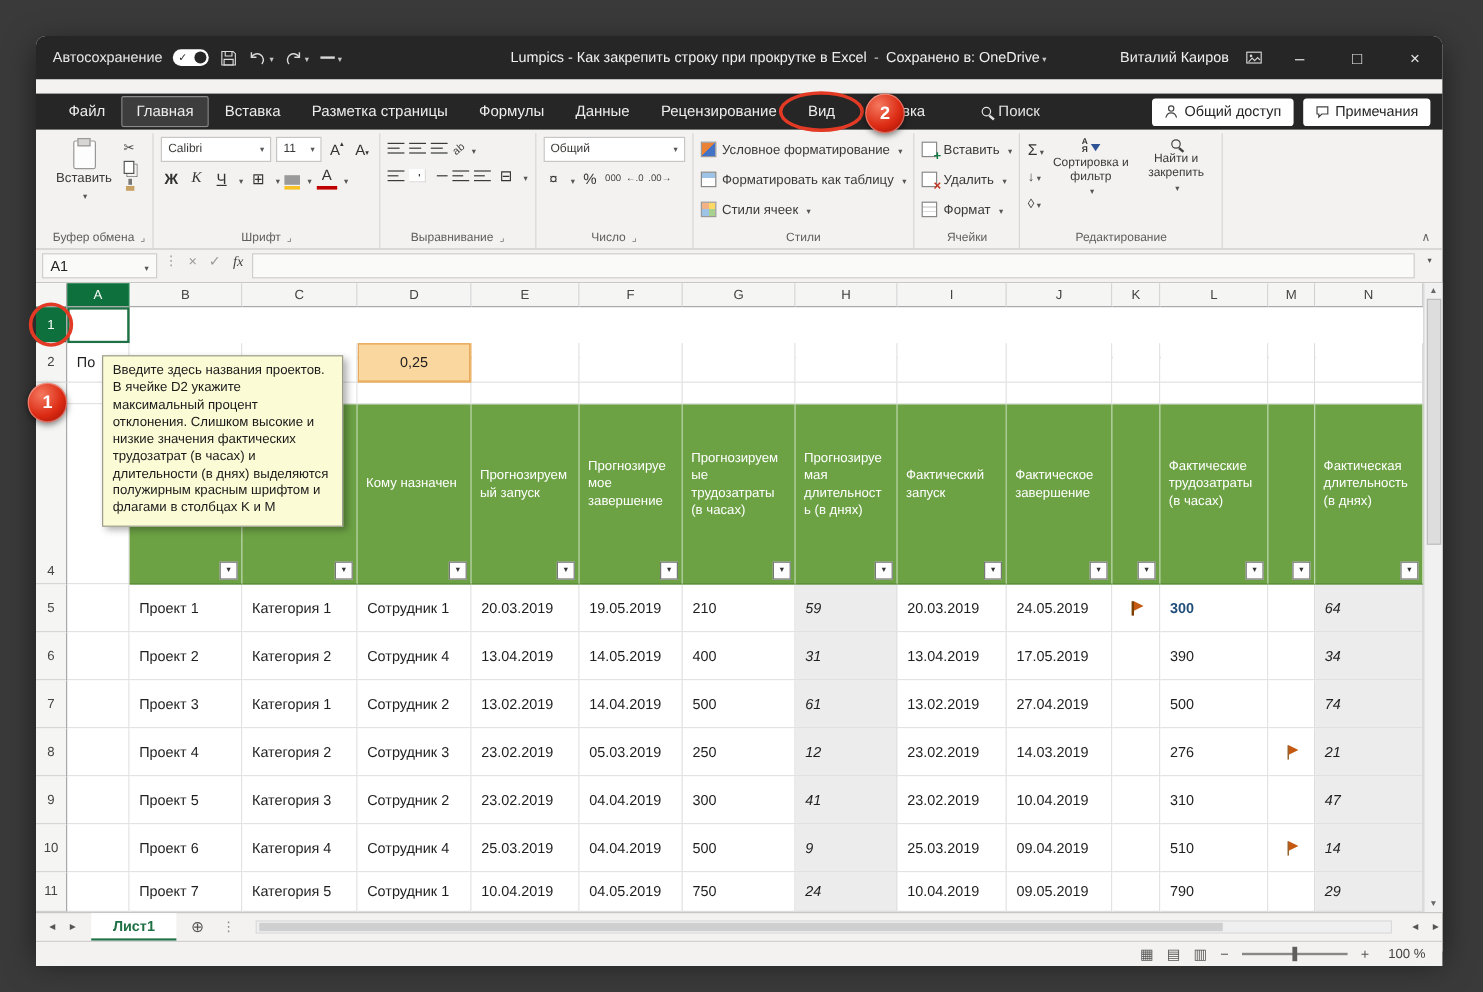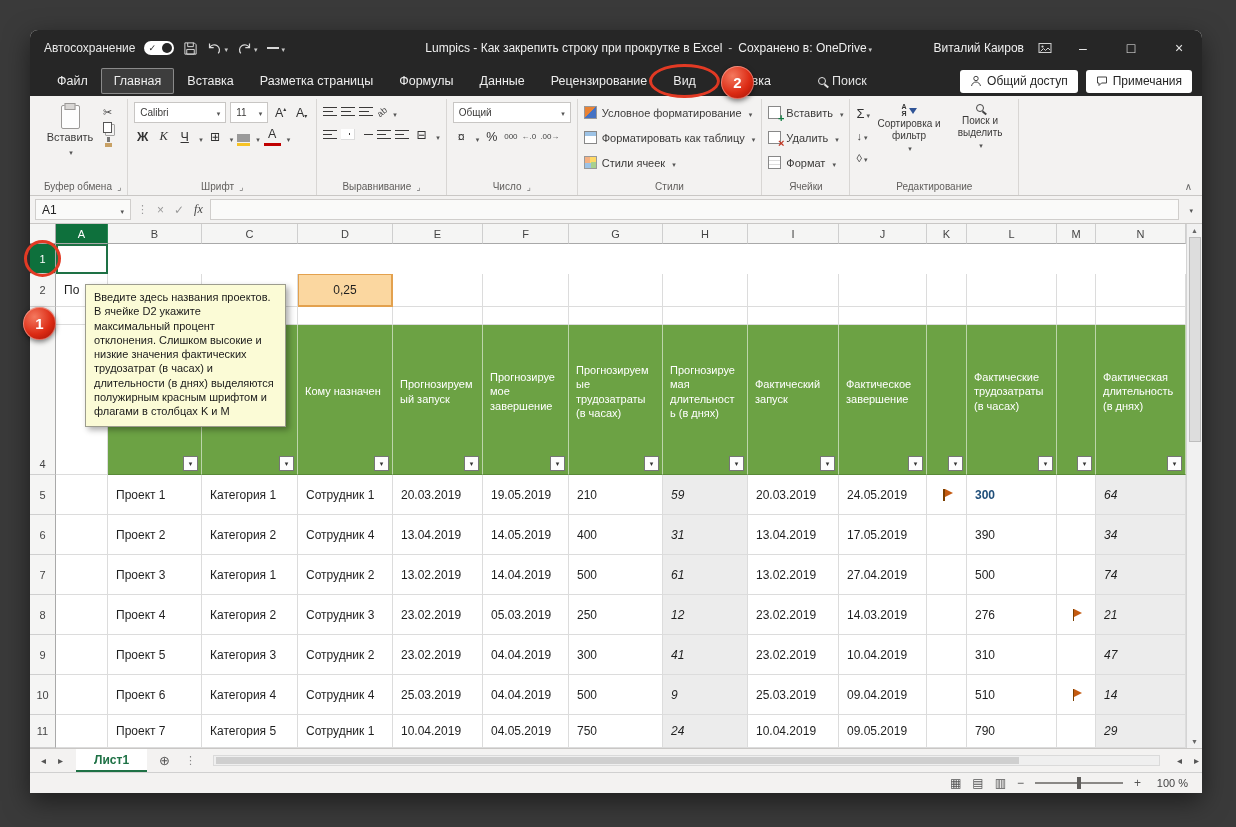--- a/index.html
+++ b/index.html
@@ -18,21 +18,21 @@
   .tb-title{flex:1;text-align:center;white-space:nowrap;overflow:hidden;color:#F0F0F0;}
   .tb-dash{padding:0 6px;color:#C9C9C9;}
   .tb-right{display:flex;align-items:center;gap:14px;margin-left:10px;flex:none;padding-right:6px;}
   .tb-user{font-size:12px;color:#F0F0F0;white-space:nowrap;}
   .wbtn{width:34px;height:36px;display:inline-flex;align-items:center;justify-content:center;font-size:14px;color:#E6E6E6;}
   .dd{display:inline-block;}
   .dd::after{content:"▾";font-size:7px;color:#555;margin-left:2px;}
   .ddl::after{color:#C6C6C6;}
 
   
-  .tabsrow{height:30px;background:#262626;display:flex;align-items:center;color:#EDEDED;font-size:12.5px;padding-left:14px;flex:none;position:relative;z-index:20;}
+  .tabsrow{height:30px;background:#262626;display:flex;align-items:center;color:#EDEDED;font-size:12.5px;padding-left:14px;flex:none;position:relative;z-index:20;margin-top:12px;}
   .rtab{padding:0 13px;height:26px;display:flex;align-items:center;position:relative;white-space:nowrap;}
   .rtab.active{background:#3D3D3D;box-shadow:inset 0 0 0 1px #8A8A8A;border-radius:2px;text-align:right;}
   .searchbox{display:flex;align-items:center;gap:6px;margin-left:34px;color:#E3E3E3;}
   .mag{width:8px;height:8px;border:1.5px solid currentColor;border-radius:50%;display:inline-block;position:relative;}
   .mag::after{content:"";position:absolute;width:5px;height:1.5px;background:currentColor;right:-4px;bottom:-2px;transform:rotate(40deg);}
   .tabs-right{margin-left:auto;display:flex;align-items:center;gap:8px;padding-right:10px;}
   .pillbtn{height:23px;background:#FFFFFF;color:#252525;border-radius:3px;display:flex;align-items:center;gap:5px;padding:0 10px;font-size:12px;white-space:nowrap;}
 
   
   .ring2{position:absolute;left:-11px;right:-11px;top:-4px;bottom:-4px;border:3px solid #E23A24;border-radius:50%;pointer-events:none;z-index:50;}
@@ -84,21 +84,21 @@
   .ic-del::after{content:"×";position:absolute;right:-4px;bottom:-6px;color:#C03522;font-weight:700;font-size:11px;}
   .ic-fmt{background:repeating-linear-gradient(#fff 0 3px,#ddd 3px 4px);}
   .sigma{font-size:13px;color:#333;}
   .vbtn{width:64px;display:flex;flex-direction:column;align-items:center;gap:1px;font-size:10px;text-align:center;line-height:1.15;padding-top:2px;color:#3B3A39;}
   .azic{font-size:7px;line-height:.95;font-weight:700;color:#333;text-align:center;}
   .funn{width:0;height:0;border-left:4px solid transparent;border-right:4px solid transparent;border-top:6px solid #2F5496;display:inline-block;margin-left:2px;}
   .magD{color:#444;margin-bottom:2px;}
   .collapse{position:absolute;right:10px;bottom:3px;font-size:10px;color:#666;}
 
   
-  .fbar{height:28px;background:#F3F2F1;border-bottom:1px solid #C9C7C5;display:flex;align-items:center;padding:3px 5px;flex:none;gap:4px;}
+  .fbar{height:28px;background:#F3F2F1;border-bottom:1px solid #C9C7C5;display:flex;align-items:flex-start;padding:3px 5px;flex:none;gap:4px;}
   .namebox{width:96px;height:21px;background:#FAFAF9;border:1px solid #D0CECC;display:flex;align-items:center;padding:0 6px;font-size:12px;color:#222;}
   .namebox .dd{margin-left:auto;}
   .fsep{color:#9a9a9a;font-size:11px;padding:0 2px;}
   .fxi{font-size:12px;color:#9a9a9a;padding:0 3px;}
   .fxi.fx{color:#444;font-style:italic;font-family:"Liberation Serif",serif;}
   .finput{flex:1;height:21px;background:#FAFAF9;border:1px solid #D0CECC;}
   .fchev{font-size:9px;color:#666;padding:0 4px;}
 
   
   .sheetwrap{height:524px;flex:none;position:relative;background:#fff;display:flex;}
@@ -435,21 +435,21 @@
         <div class="vbtn">
           <span style="display:inline-flex;align-items:center;">
               <span class="azic">А<br>Я</span>
               <span class="funn"></span>
             </span>
           <span>Сортировка и фильтр</span>
             <span class="dd"></span>
         </div>
         <div class="vbtn">
           <span class="mag magD"></span>
-          <span>Поиск и выделить</span>
+          <span>Найти и закрепить</span>
             <span class="dd"></span>
         </div>
       </div>
       <div class="rg-label">
           <span>Редактирование</span>
         </div>
     </div>
 
     <span class="collapse">∧</span>
   </div>

